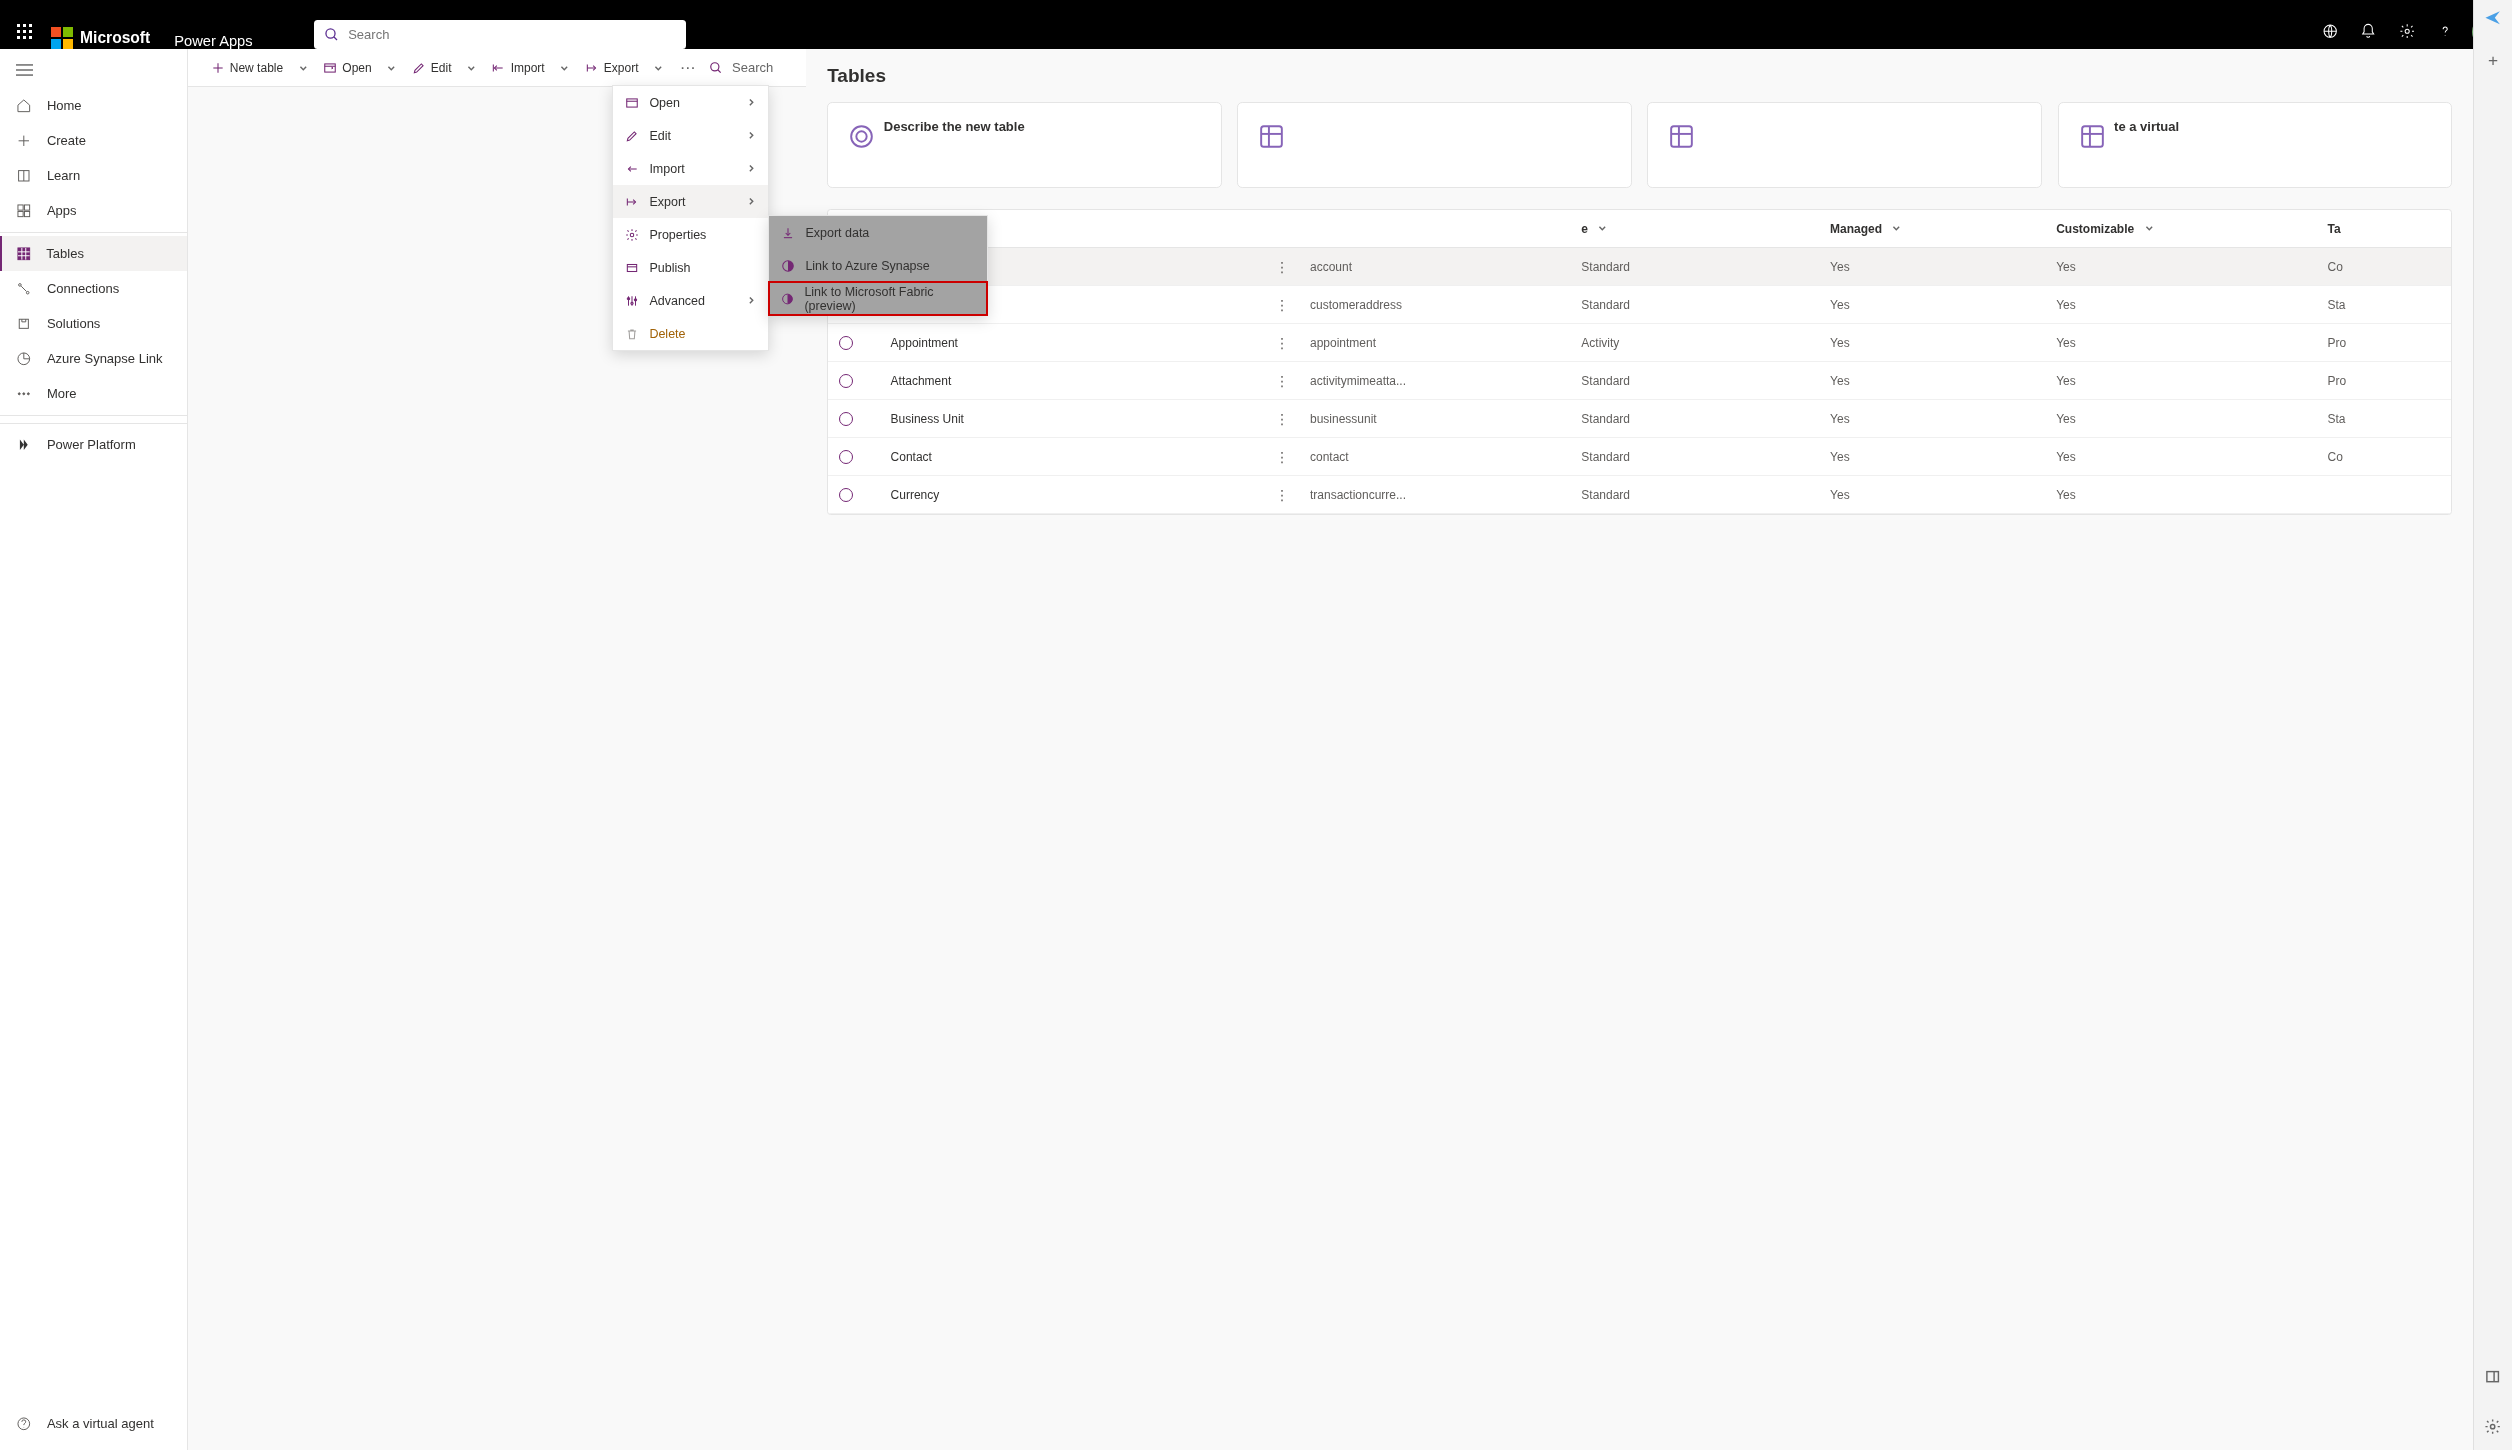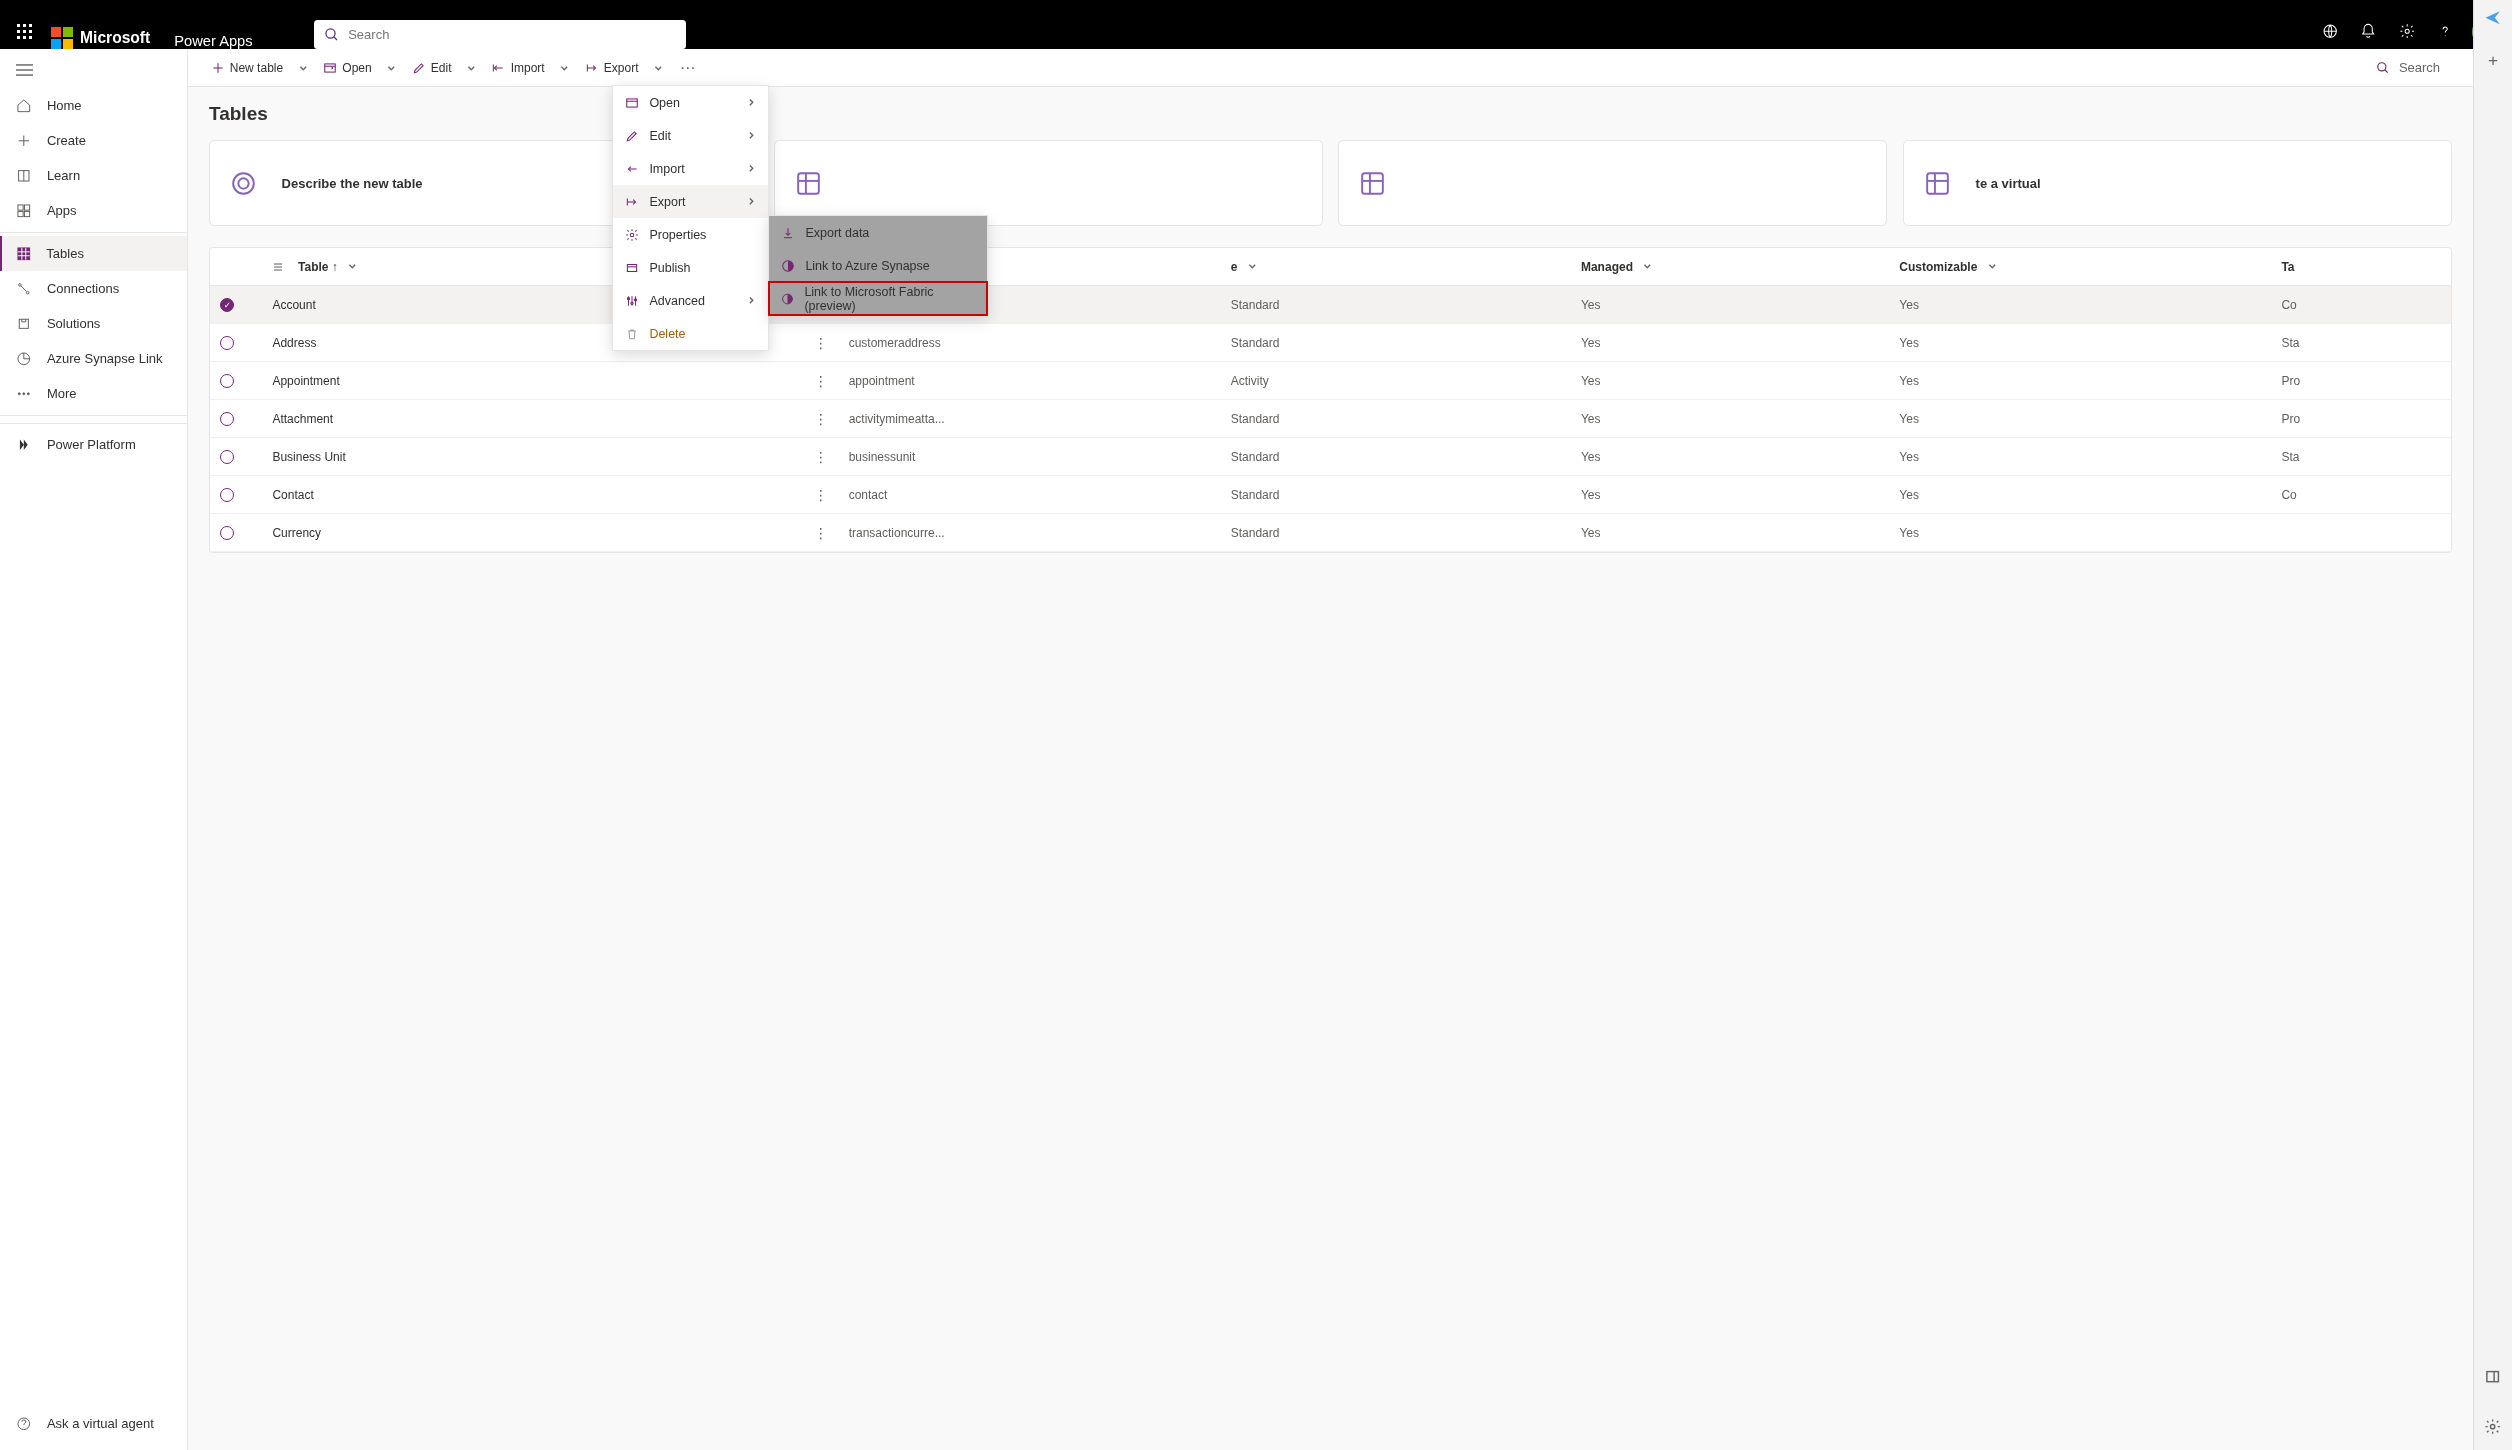--- a/index.html
+++ b/index.html
@@ -30,33 +30,33 @@
 .sidebar{width:188px;background:#fff;border-right:0.9px solid #e5e5e5;display:flex;flex-direction:column;padding-top:5.2px}
 .hamburger{padding:8.6px 15.6px;cursor:pointer}
 .hamburger svg{width:17.3px;height:14px;stroke:#333;stroke-width:1.5}
 .navitem{display:flex;align-items:center;height:35px;padding:0 15.6px;gap:14px;font-size:13px;color:#323130;cursor:pointer}
 .navitem.active{border-left:2.6px solid #742774;background:#f3f2f1;padding-left:13px;color:#323130;font-weight:400}
 .navitem.active .nicn svg{stroke:#742774;fill:#742774}
 .nicn{width:17.3px;display:flex;justify-content:center}
 .nicn svg{width:15.6px;height:15.6px;stroke:#605e5c;fill:none;stroke-width:1.5}
 .navsep{height:0.9px;background:#e5e5e5;margin:3.5px 0}
 .sidebar-bottom{margin-top:auto;padding-bottom:8.6px}
-.main{flex:1;display:flex;flex-direction:column;overflow:hidden;background:#f9f9f9;position:relative}
+.main{flex:1;display:flex;flex-direction:row;overflow:hidden;background:#f9f9f9;position:relative}
 .toolbar{height:38px;background:#fff;border-bottom:0.9px solid #e5e5e5;display:flex;align-items:center;padding:0 15.6px;gap:3.5px}
 .tbtn{display:flex;align-items:center;gap:5.2px;padding:5.2px 7px;font-size:12px;color:#323130;cursor:pointer;border-radius:1.7px}
 .tbtn svg{width:14px;height:14px;stroke:#742774;fill:none;stroke-width:1.8}
 .tchev{color:#666;padding:0 5.2px;cursor:pointer}
 .tchev svg{width:8.6px;height:8.6px;stroke:#666;fill:none;stroke-width:2}
 .tdots{cursor:pointer;padding:0 8.6px;color:#666;font-size:15.6px;letter-spacing:1.7px}
 .tsearch{margin-left:auto;display:flex;align-items:center;gap:8.6px;color:#666;font-size:13px;padding-right:17.3px}
 .tsearch svg{width:14px;height:14px;stroke:#742774;fill:none;stroke-width:2}
 .content{padding:15.6px 21px;overflow:auto;flex:1}
 .pagetitle{font-size:19px;font-weight:600;color:#323130;margin-bottom:15.6px}
 .cards{display:flex;gap:15.6px;margin-bottom:21px}
-.card{flex:1;min-height:86px;background:#fff;border:0.9px solid #e5e5e5;border-radius:5.2px;padding:15.6px;display:flex;align-items:center;gap:20px;font-size:13px;font-weight:600;color:#323130}
+.card{flex:1;min-height:86px;background:#fff;border:0.9px solid #e5e5e5;border-radius:5.2px;padding:15.6px;display:flex;align-items:flex-start;gap:4px;font-size:13px;font-weight:600;color:#323130}
 .cardicn{width:36px;height:36px;display:flex;align-items:center;justify-content:center}
 .cardicn svg{width:31px;height:31px;stroke:#8764b8;fill:none;stroke-width:1.5}
 .chips{display:flex;gap:8.6px;margin-bottom:15.6px}
 .chip{height:29px;border-radius:14.7px;border:0.9px solid #c8c6c4;padding:0 14px;display:flex;align-items:center;gap:7px;font-size:12px;color:#323130;background:#fff;cursor:pointer}
 .chip.active{background:#742774;color:#fff;border-color:#742774}
 .chip svg{width:14px;height:14px;fill:currentColor}
 .chip.active svg{fill:#fff}
 .table{background:#fff;border:0.9px solid #e5e5e5;border-radius:3.5px;overflow:hidden}
 .thead,.trow{display:grid;grid-template-columns:52px 1.7fr 35px 1.2fr 1.1fr 1fr 1.2fr 0.5fr;align-items:center;height:38px;padding:0 10.4px}
 .thead{font-weight:600;font-size:12px;color:#323130;border-bottom:0.9px solid #e5e5e5}

